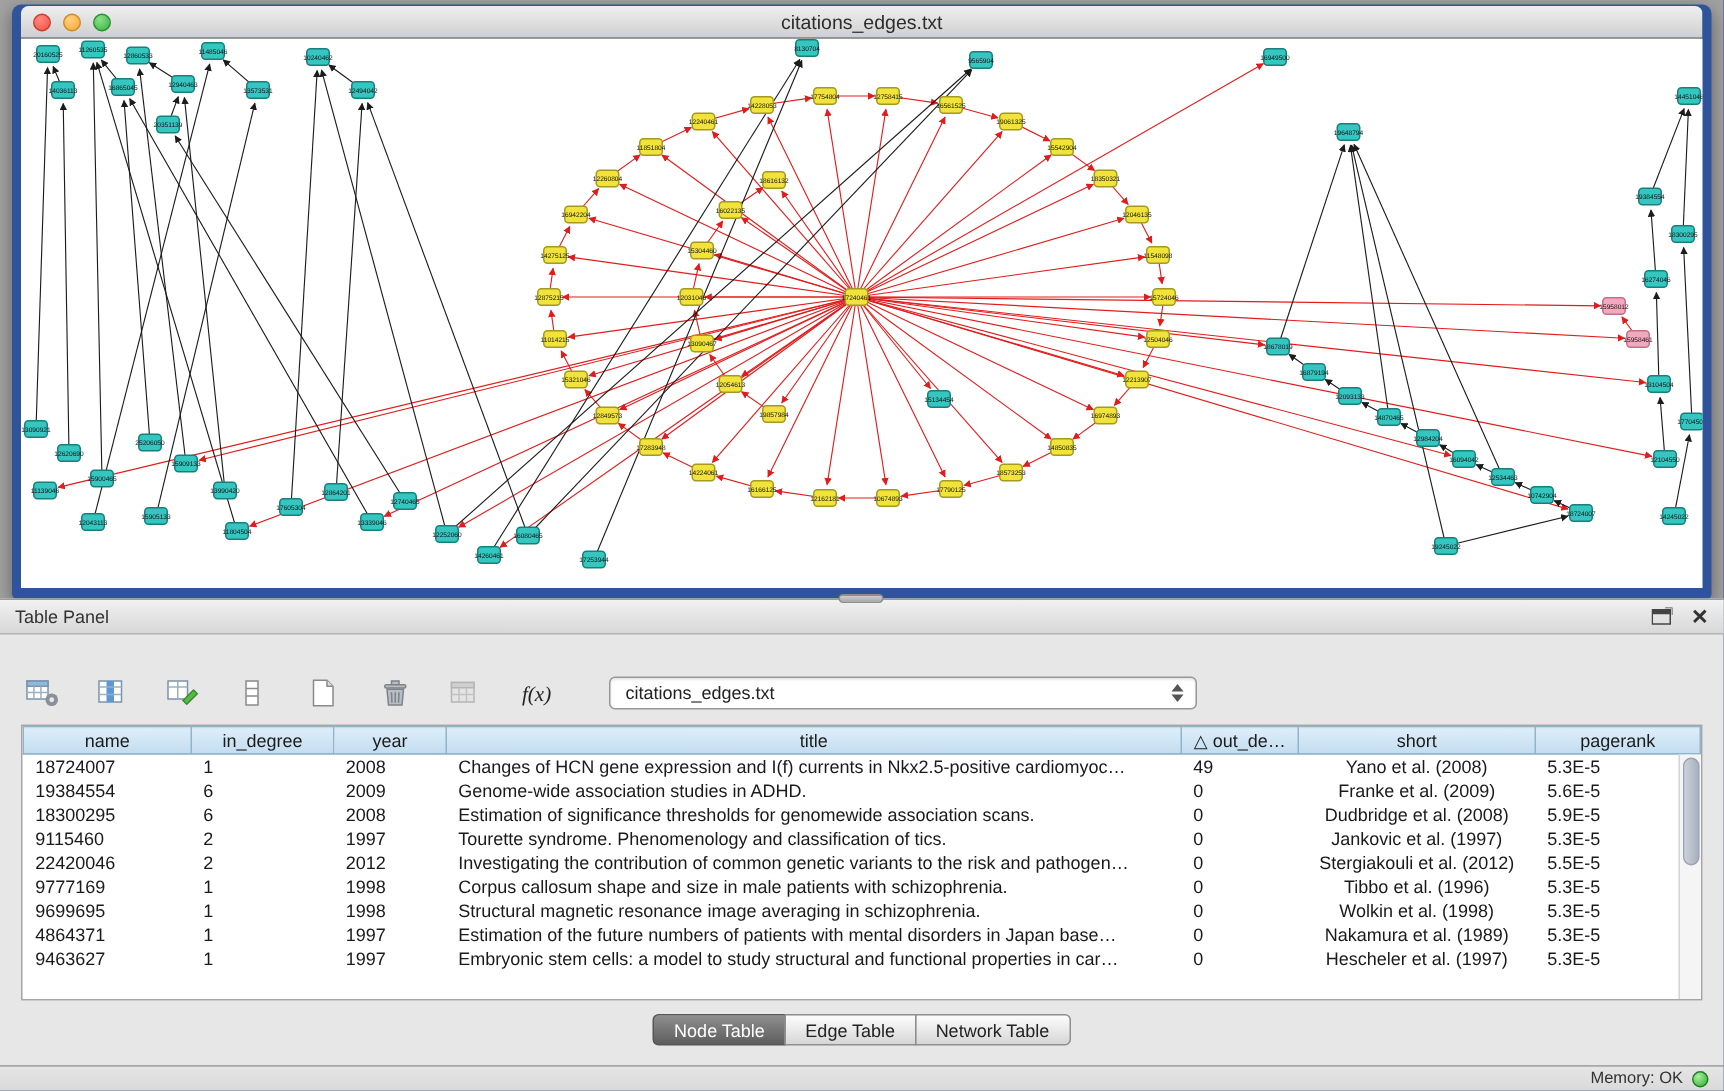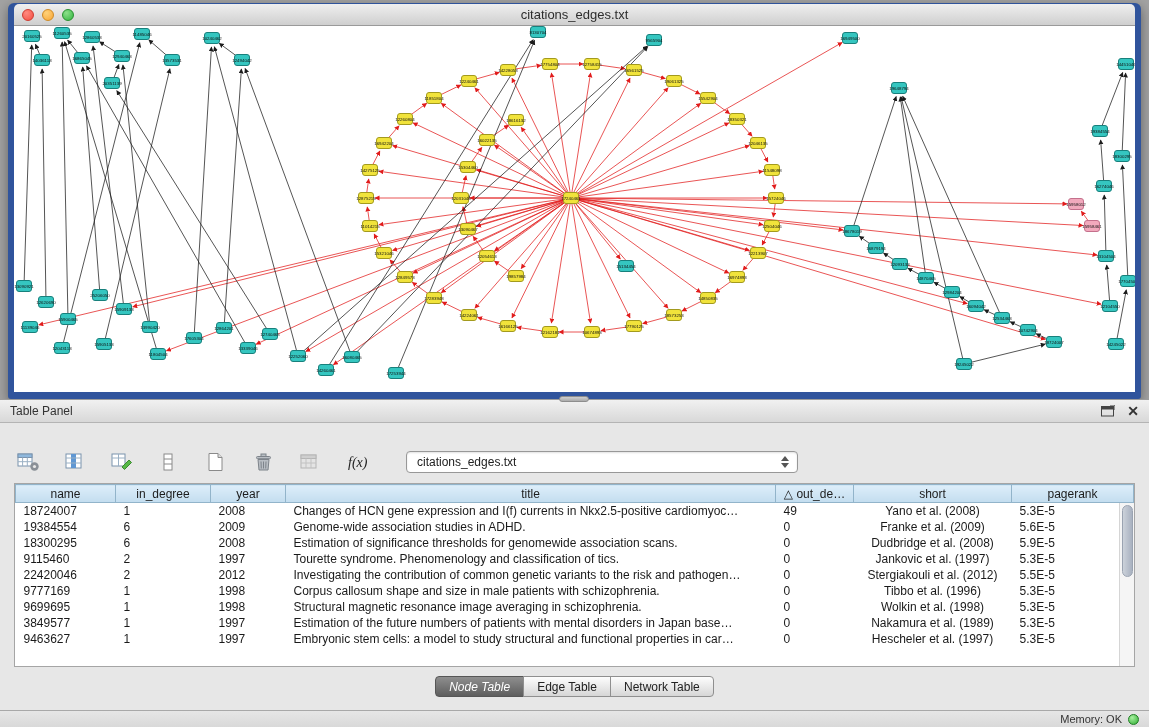--- a/index.html
+++ b/index.html
@@ -47,33 +47,33 @@
   .updown i.up { border-bottom:5px solid #555; }
   .updown i.dn { border-top:5px solid #555; }
 
   .table-wrap { position:absolute; left:14px; right:14px; top:84px; height:184px;
     background:#fff; border:1px solid #a5a5a5; overflow:hidden; }
   table { table-layout:fixed; width:100%; border-collapse:collapse; }
   th { height:18px; font-size:12px; font-weight:normal; color:#1c1c1c; text-align:center;
     background:linear-gradient(#ddeefa,#c3ddef); border:1px solid #92b4ca; overflow:hidden; white-space:nowrap; }
   td { height:16px; font-size:12px; color:#1a1a1a; padding:0 8px; white-space:nowrap;
     overflow:hidden; text-overflow:ellipsis; }
-  .c0{width:100px} .c1{width:95px} .c2{width:75px} .c3{width:490px} .c4{width:78px} .c5{width:158px} .c6{width:auto}
+  .c0{width:112px} .c1{width:95px} .c2{width:75px} .c3{width:490px} .c4{width:78px} .c5{width:158px} .c6{width:auto}
   td.c5 { text-align:center; }
   .vscroll { position:absolute; top:19px; right:0; bottom:0; width:15px;
     background:#f5f5f5; border-left:1px solid #d5d5d5; }
   .vscroll .thumb { margin:2px auto 0; width:11px; height:72px; border-radius:6px;
     background:linear-gradient(90deg,#ccd2da,#a8b1c0); border:1px solid #9aa3b1; }
 
   .tabs { position:absolute; left:0; right:0; bottom:13px; display:flex; justify-content:center; }
   .seg { height:21px; padding:0 13px; font-size:12px; color:#222;
     border:1px solid #8f8f8f; margin-left:-1px; background:linear-gradient(#fdfdfd,#d6d6d6); cursor:default; }
   .seg:first-child { border-radius:4px 0 0 4px; margin-left:0; }
   .seg:last-child { border-radius:0 4px 4px 0; }
-  .seg.active { background:linear-gradient(#8e8e8e,#5e5e5e); color:#fff; border-color:#565656;font-style:italic; }
+  .seg.active { background:linear-gradient(#8e8e8e,#5e5e5e); color:#fff; border-color:#565656; }
 
   
   .status-bar { position:absolute; left:0; top:710px; width:1149px; height:17px;
     background:linear-gradient(#e6e6e6,#d9d9d9); border-top:1px solid #a8a8a8;
     display:flex; align-items:center; justify-content:flex-end; padding:0 10px; gap:6px;text-align:right; }
   .memory { display:flex; align-items:center; gap:6px; font-size:11px; color:#333; }
   .memdot { width:11px; height:11px; border-radius:50%;
     background:radial-gradient(circle at 35% 30%, #a8f0a0, #2fae32); border:1px solid #1f7d23; display:inline-block; }
 </style>
 </head>
@@ -769,21 +769,21 @@
             <tr>
               <td class="c0">9699695</td>
               <td class="c1">1</td>
               <td class="c2">1998</td>
               <td class="c3">Structural magnetic resonance image averaging in schizophrenia.</td>
               <td class="c4">0</td>
               <td class="c5">Wolkin et al. (1998)</td>
               <td class="c6">5.3E-5</td>
             </tr>
             <tr>
-              <td class="c0">3849577</td>
+              <td class="c0">4864371</td>
               <td class="c1">1</td>
               <td class="c2">1997</td>
               <td class="c3">Estimation of the future numbers of patients with mental disorders in Japan base…</td>
               <td class="c4">0</td>
               <td class="c5">Nakamura et al. (1989)</td>
               <td class="c6">5.3E-5</td>
             </tr>
             <tr>
               <td class="c0">9463627</td>
               <td class="c1">1</td>

